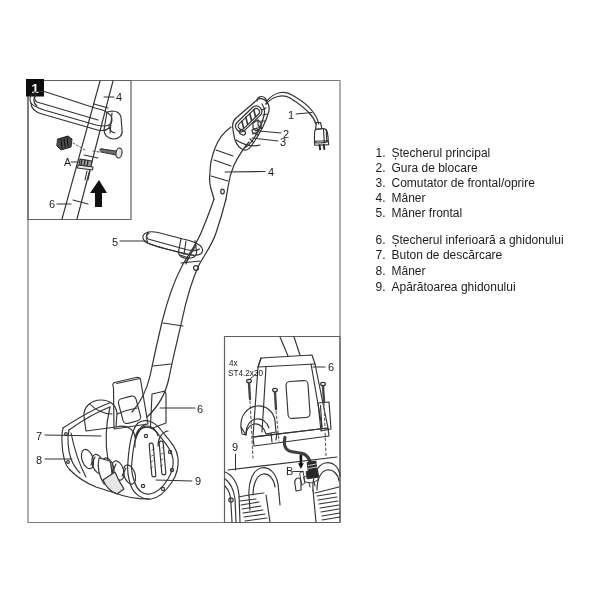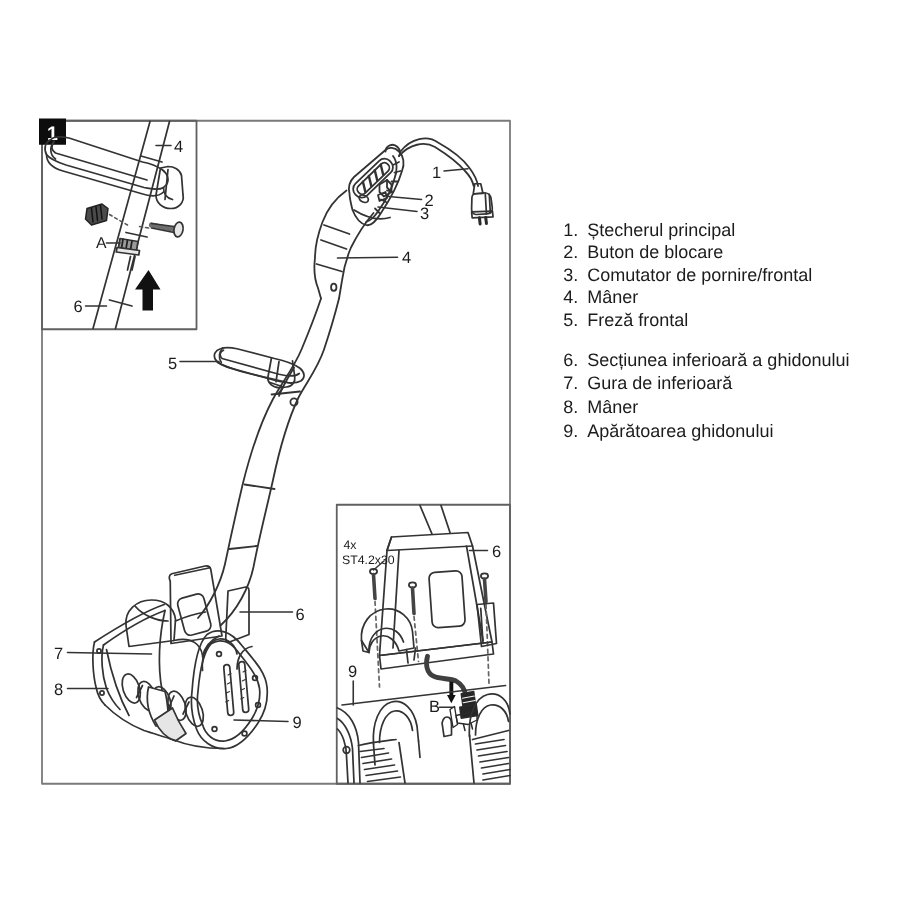--- a/index.html
+++ b/index.html
@@ -324,41 +324,41 @@
     <circle cx="231" cy="500" r="2.2"></circle>
   </g>
 </svg>
 
 <div class="li" style="left:375.5px;top:146px">
       <i>1.</i>
       <b>Ștecherul principal</b>
     </div>
 <div class="li" style="left:375.5px;top:161.1px">
       <i>2.</i>
-      <b>Buton de blocare</b>
+      <b>Gura de blocare</b>
     </div>
 <div class="li" style="left:375.5px;top:176.1px">
       <i>3.</i>
-      <b>Comutator de pornire/frontal</b>
+      <b>Comutator de frontal/oprire</b>
     </div>
 <div class="li" style="left:375.5px;top:191.3px">
       <i>4.</i>
       <b>Mâner</b>
     </div>
 <div class="li" style="left:375.5px;top:206.3px">
       <i>5.</i>
-      <b>Freză frontal</b>
+      <b>Mâner frontal</b>
     </div>
 <div class="li" style="left:375.5px;top:233.1px">
       <i>6.</i>
-      <b>Secțiunea inferioară a ghidonului</b>
+      <b>Ștecherul inferioară a ghidonului</b>
     </div>
 <div class="li" style="left:375.5px;top:248px">
       <i>7.</i>
-      <b>Gura de inferioară</b>
+      <b>Buton de descărcare</b>
     </div>
 <div class="li" style="left:375.5px;top:264.1px">
       <i>8.</i>
       <b>Mâner</b>
     </div>
 <div class="li" style="left:375.5px;top:280.3px">
       <i>9.</i>
       <b>Apărătoarea ghidonului</b>
     </div>
 </div>

